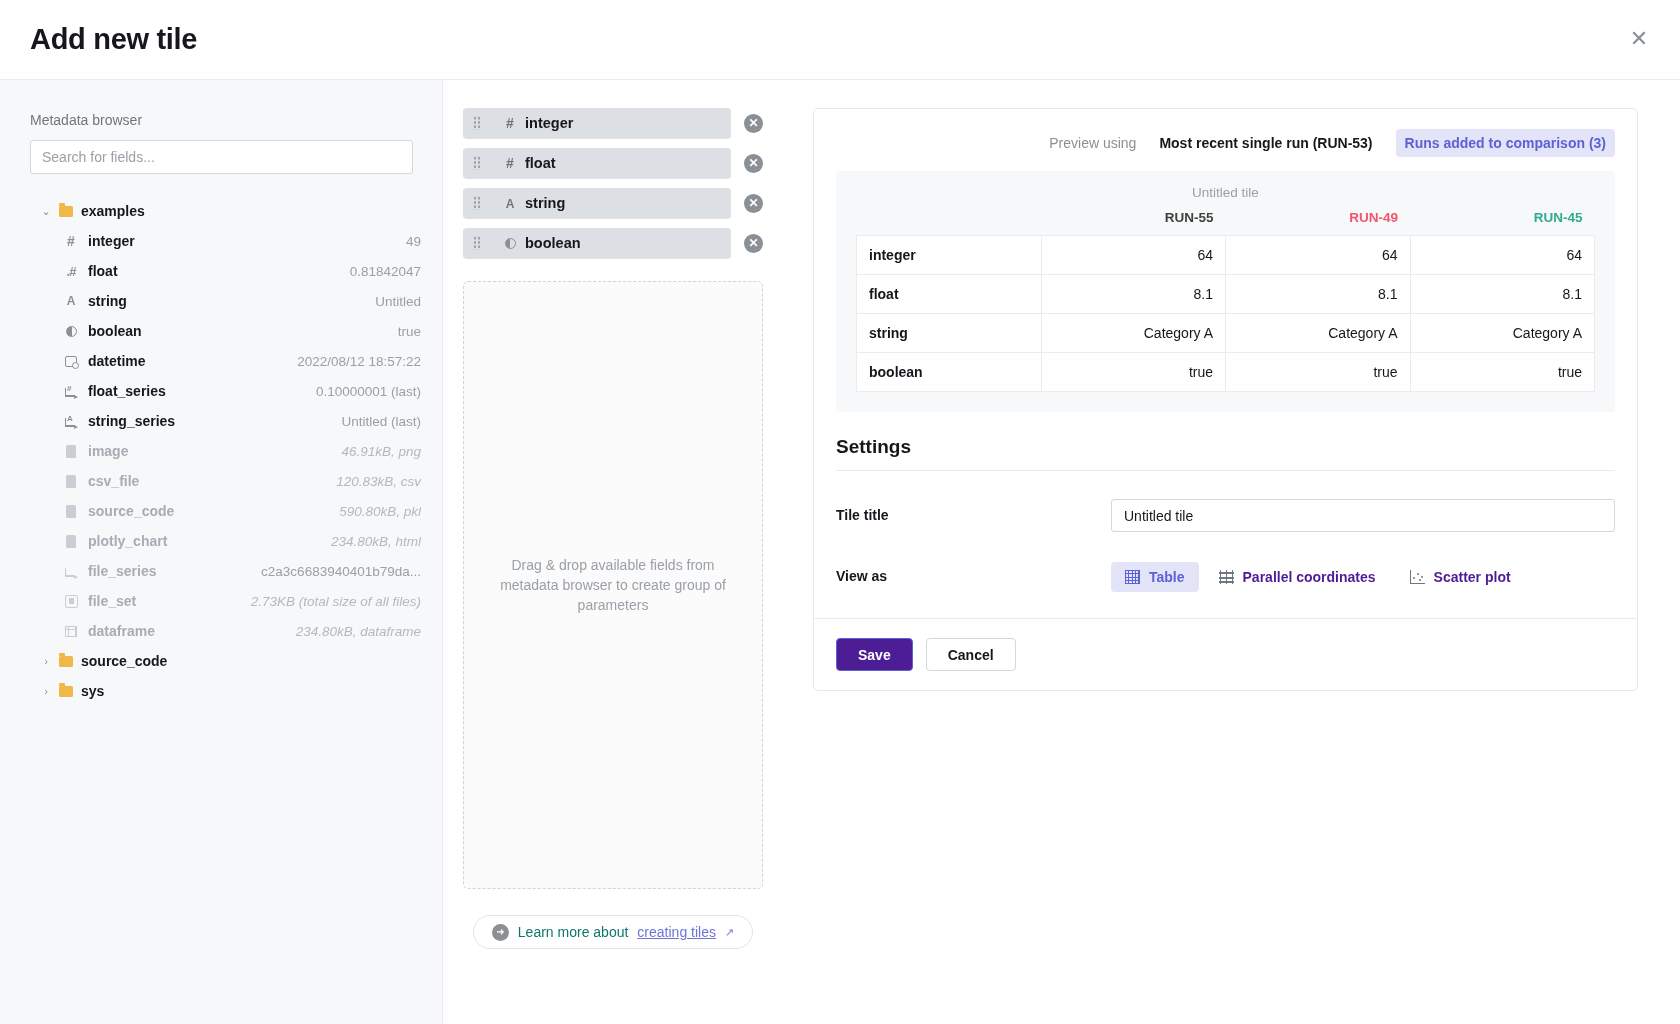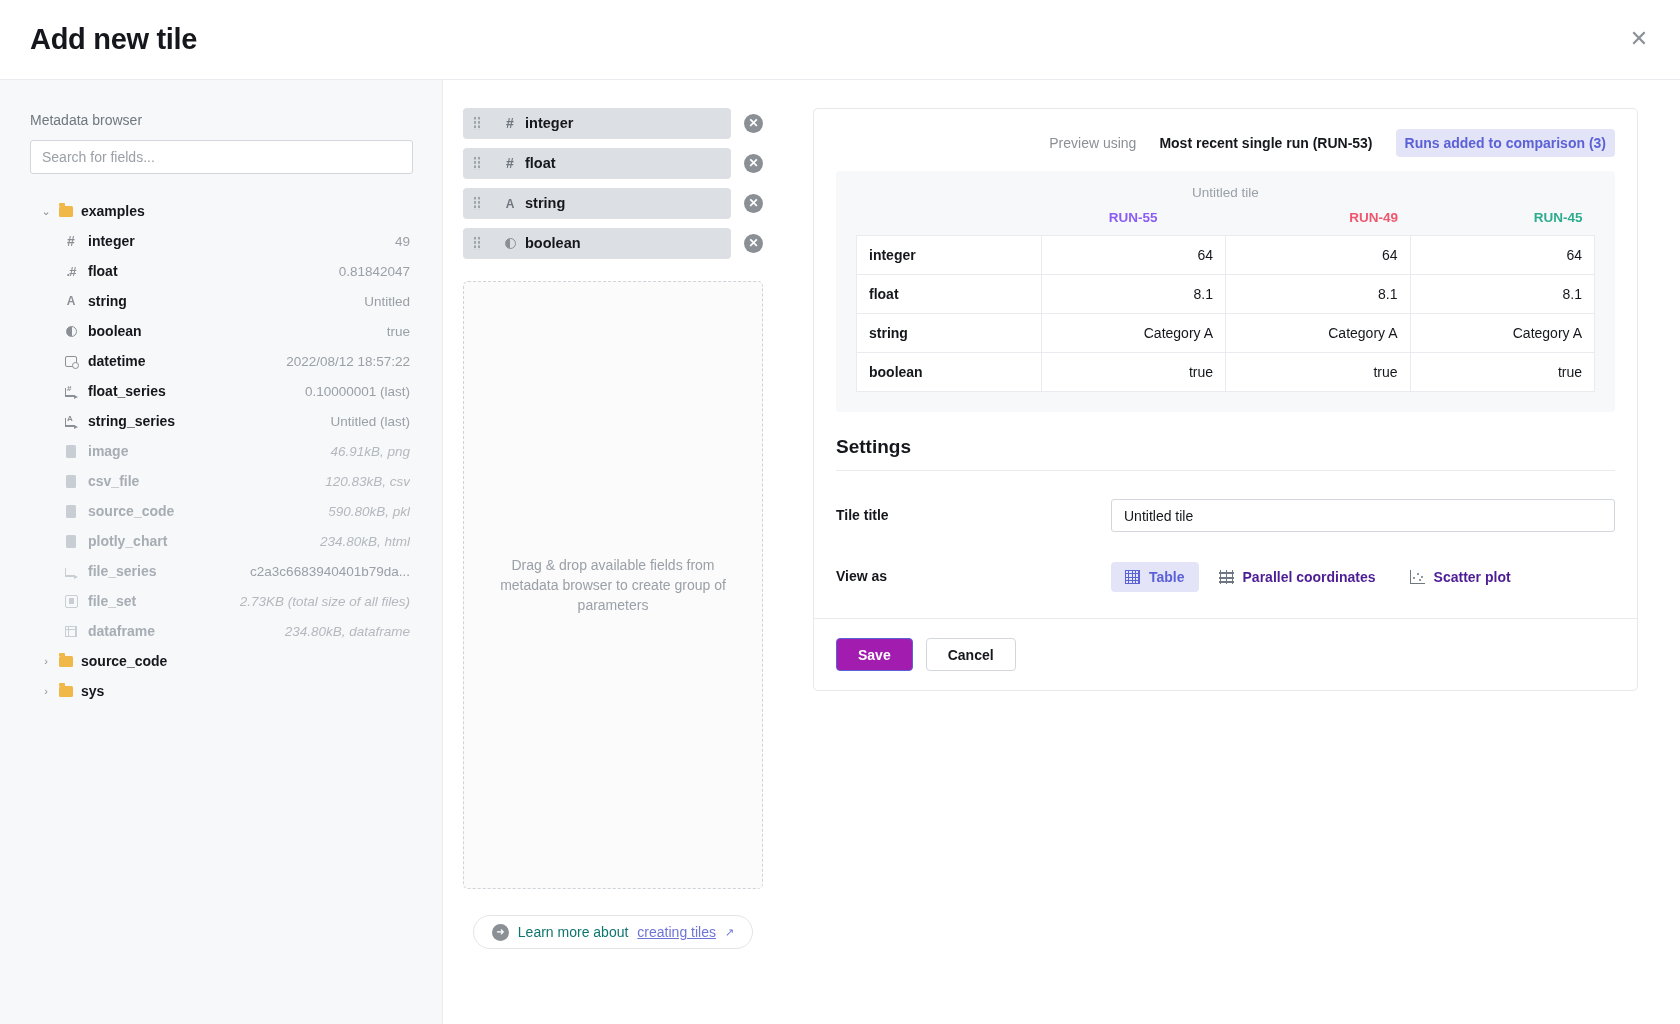--- a/index.html
+++ b/index.html
@@ -31,21 +31,21 @@
   }
 
   
   .body { display: flex; height: 944px; }
 
   
   .sidebar {
     width: 443px; min-width: 443px;
     background: #f7f8f9;
     border-right: 1px solid #e9ebee;
-    padding: 32px 30px 0 30px;
+    padding: 32px 19px 0 30px;
     overflow: hidden;
   }
   .meta-label {
     font-size: 14px; color: #6f7780; font-weight: 400; margin-bottom: 12px;
   }
   .search-box {
     width: 383px; height: 34px;
     border: 1px solid #d3d7db; border-radius: 3px;
     background: #ffffff; padding: 0 11px;
     font-size: 14px; color: #be185d;
@@ -256,21 +256,21 @@
   .check-label { font-size: 14px; color: #15171c; }
 
   .footer {
     margin-top: 26px; border-top: 1px solid #e9ebee;
     padding: 19px 22px 19px 22px; display: flex; gap: 13px;
   }
   .btn {
     height: 33px; border-radius: 4px; font-size: 14px; font-weight: 700;
     cursor: pointer; font-family: "Liberation Sans", sans-serif; padding: 0 21px;
   }
-  .btn-primary { background: #a21caf; color: #fff; border: 1px solid #5b61d6; }
+  .btn-primary { background: #4c1d95; color: #fff; border: 1px solid #5b61d6; }
   .btn-secondary { background: #fff; color: #15171c; border: 1px solid #d3d7db; }
 </style>
 </head>
 <body>
 
 <div class="header">
   <div class="header-title">Add new tile</div>
   <button class="close-btn">✕</button>
 </div>
 
@@ -468,21 +468,21 @@
         <button class="seg">Most recent single run (RUN-53)</button>
         <button class="seg active">Runs added to comparison (3)</button>
       </div>
 
       <div class="preview-box">
         <div class="tile-name">Untitled tile</div>
         <table class="ptable">
           <thead>
               <tr id="ptable-head">
                 <th class="blank"></th>
-                <th style="color: #8b5cf6; text-align: center;">RUN-55</th>
+                <th style="color: #404040;">RUN-55</th>
                 <th style="color: rgb(240, 86, 110);">RUN-49</th>
                 <th style="color: rgb(46, 172, 143);">RUN-45</th>
               </tr>
             </thead>
           <tbody id="ptable-body">
               <tr>
                 <td class="rowhead">integer</td>
                 <td>64</td>
                 <td>64</td>
                 <td>64</td>

